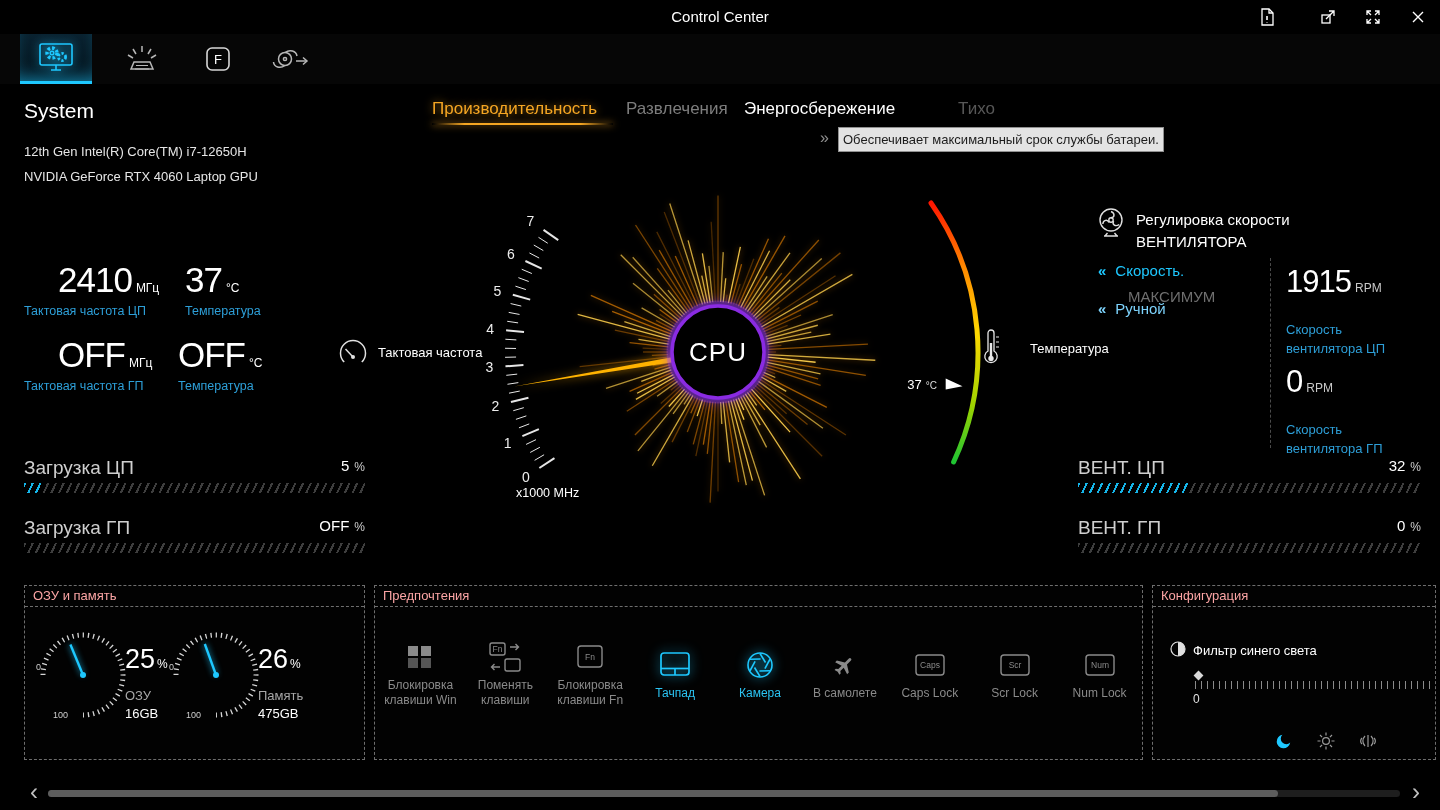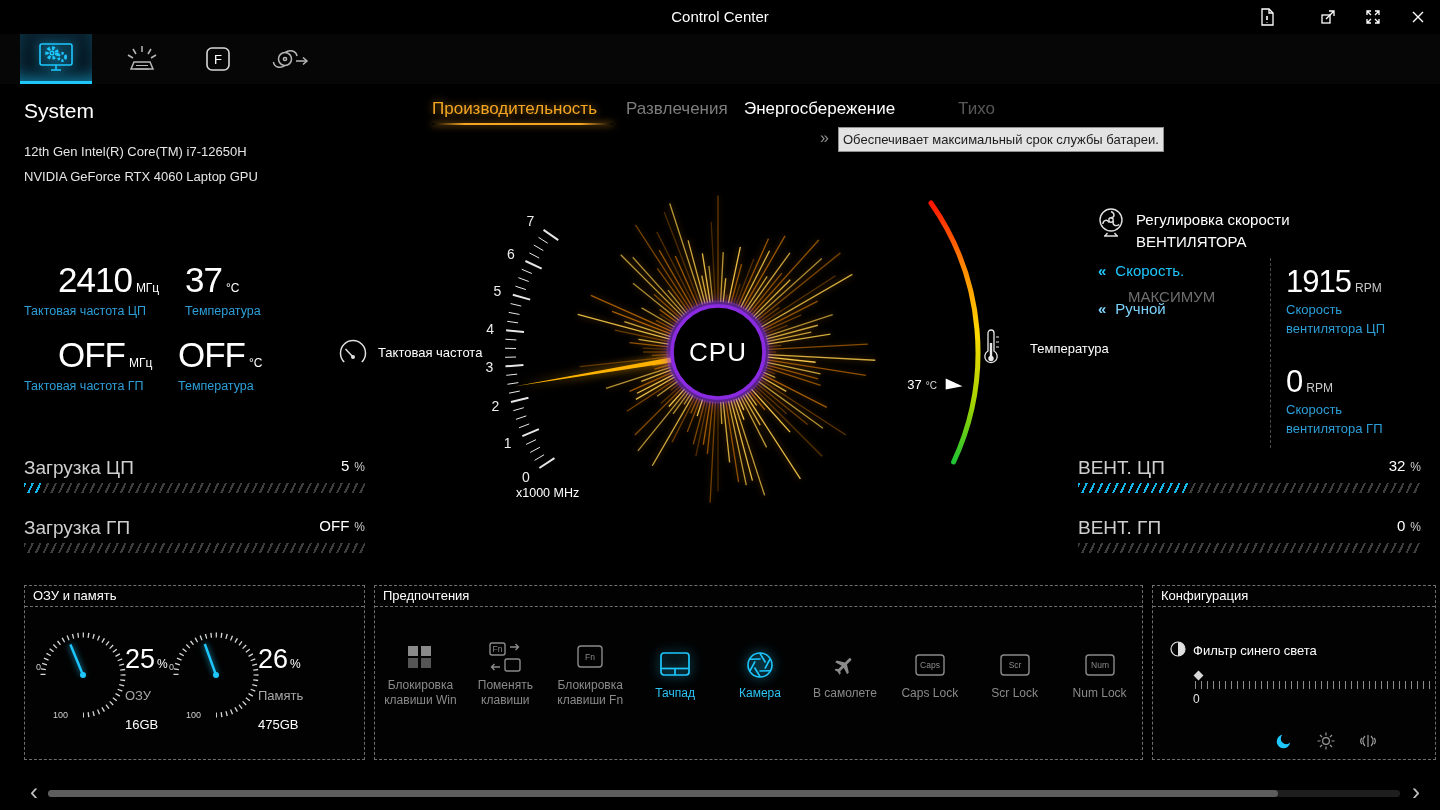--- a/index.html
+++ b/index.html
@@ -79,41 +79,41 @@
   #fmode-0{top:262px;color:#1ec8ff}
   #fmode-1{top:288px;left:1128px;color:#6f6f6f}
   #fmode-2{top:300px;color:#7dd3fc}
   .fan-mode .chev{font-weight:bold;margin-right:9px}
   #fan-divider{position:absolute;left:1270px;top:258px;height:190px;width:0;border-left:1px dashed #4a4a4a}
   .fan-read{position:absolute;left:1286px;width:136px}
   #fread-0{top:264px}#fread-1{top:364px}
   .fan-value-row{}
   .fan-value{font-size:31px;color:#fff;letter-spacing:-1px}
   .fan-unit{font-size:12px;color:#c9c9c9;margin-left:4px}
-  .fan-sub{font-size:13px;color:#2d9fd8;line-height:19px;margin-top:0}
+  .fan-sub{font-size:13px;color:#2d9fd8;line-height:19px;margin-top:20px}
   .fbar-row{position:absolute;left:1078px;width:343px;height:40px}
   #fbar-0{top:457px}#fbar-1{top:517px}
 
   
   .panel{position:absolute;top:585px;height:175px;border:1px dashed #6e6e6e;background:#020202}
-  .panel-header{height:21px;border-bottom:1px dashed #6e6e6e;font-size:13px;color:#ffffff;
+  .panel-header{height:21px;border-bottom:1px dashed #6e6e6e;font-size:13px;color:#fca5a5;
      line-height:20px;padding-left:8px}
   #panel-mem{left:24px;width:341px}
   #panel-pref{left:374px;width:769px}
   #panel-conf{left:1152px;width:284px}
   .mini-svg{position:absolute}
   #mgauge-0{left:8px;top:37px}#mgauge-1{left:141px;top:37px}
   .mini-needle{stroke:#1ec8ff;stroke-width:2.4;filter:drop-shadow(0 0 3px rgba(30,200,255,.9))}
   .mini-num{fill:#cfcfcf;font-size:9px;font-family:inherit}
   .mem-text{position:absolute;top:58px}
   #mtext-0{left:100px}#mtext-1{left:233px}
   .mem-val{font-size:27px;color:#fff}
   .mem-unit{font-size:12px;color:#fff;margin-left:2px}
   .mem-label{font-size:13px;color:#a8a8a8;margin-top:13px}
-  .mem-cap{font-size:13px;color:#fff;margin-top:14px}
+  .mem-cap{font-size:13px;color:#fff;margin-top:3px}
 
   .pref-row{position:absolute;left:3px;top:22px;right:0;display:flex;padding-top:28px}
   .pref-item{width:85px;text-align:center}
   .pref-ico{height:42px;display:flex;align-items:center;justify-content:center}
   .pref-label{font-size:12px;line-height:15px;color:#8a8a8a}
   .pref-item.active .pref-label{color:#2bc4f3}
   .glow-cyan{filter:drop-shadow(0 0 6px rgba(30,200,255,.85))}
   .key-text{font-size:8.5px;fill:#8a8a8a;font-family:inherit}
 
   #bl-icon{position:absolute;left:16px;top:54px}

